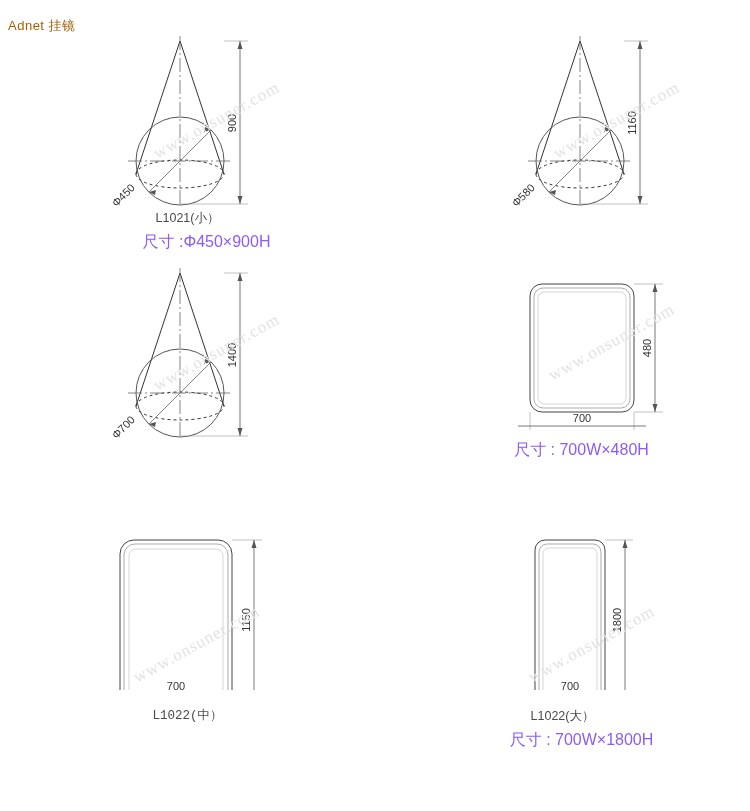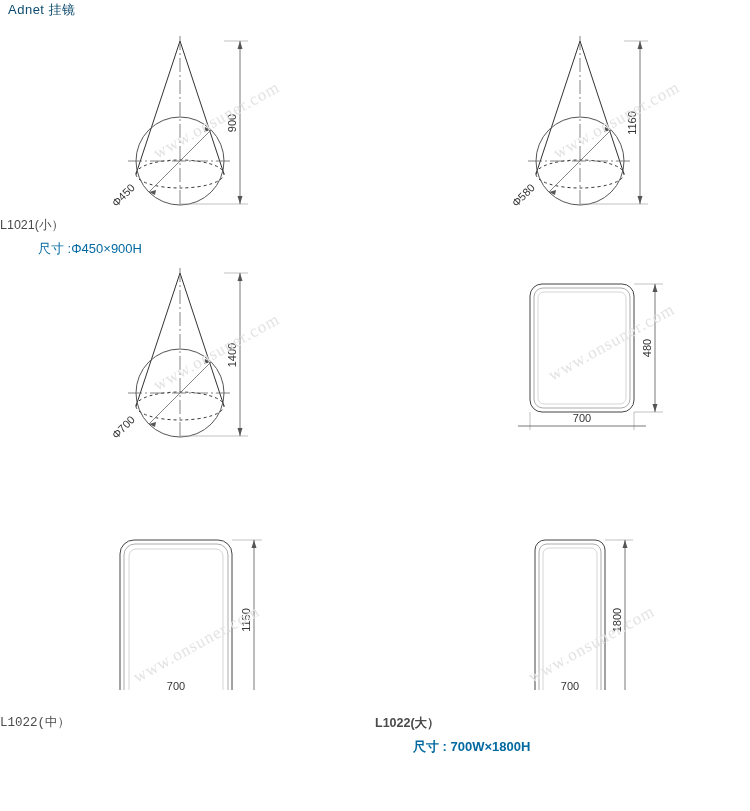--- a/index.html
+++ b/index.html
@@ -10,24 +10,24 @@
     width: 750px;
     height: 811px;
     background: #ffffff;
     font-family: "Liberation Sans", sans-serif;
     color: #333333;
     position: relative;
     overflow: hidden;
   }
   .page-header {
     position: absolute;
-    top: 0px;
+    top: 16px;
     left: 8px;
     font-size: 13px;
-    color: #0c4a6e;
+    color: #a16207;
     letter-spacing: 0.5px;
     line-height: 20px;
   }
   .grid {
     position: absolute;
     top: 26px;
     left: 0;
     width: 750px;
     height: 785px;
   }
@@ -35,35 +35,34 @@
     position: absolute;
     width: 375px;
     box-sizing: border-box;
   }
   .figure {
     position: relative;
     width: 375px;
     margin: 0 auto;
   }
   .caption {
-    text-align: left;
+    text-align: center;
     font-size: 12px;
     color: #555555;
     line-height: 24px;
-    margin-top: 7px;
   }
   .caption .name {
     display: block;
     font-size: 12.5px;
     color: #4a4a4a;
   }
   .caption .spec {
     display: block;
-    font-size: 13px;
-    color: #0369a1;
+    font-size: 16px;
+    color: #8b5cf6;
     padding-left: 38px;
   }
   svg { display: block; }
   .wm {
     position: absolute;
     font-size: 17px;
     color: #e3e3e3;
     font-family: "Liberation Serif", serif;
     letter-spacing: 1px;
     transform: rotate(-29deg);
@@ -176,20 +175,21 @@
         <path d="M280 154 l-2.5 -8 l5 0 z" fill="#555"></path>
         <text x="276" y="90" transform="rotate(-90 276 90)" text-anchor="middle" font-family="Liberation Sans, sans-serif" font-size="11" fill="#333">480</text>
 
         <path d="M155 154 L155 172 M259 154 L259 172" stroke="#999" stroke-width="0.6" fill="none"></path>
         <path d="M143 168 L271 168" stroke="#555" stroke-width="0.8" fill="none"></path>
         <text x="207" y="164" text-anchor="middle" font-family="Liberation Sans, sans-serif" font-size="11" fill="#333">700</text>
       </svg>
       <div class="wm" style="left:170px; top:110px;">www.onsuner.com</div>
     </div>
     <div class="caption">
+      <span class="spec">尺寸 : 700W×480H</span>
     </div>
   </div>
 
   <div class="cell" style="left:0px; top:464px;">
     <div class="figure">
       <svg width="375" height="200" viewBox="0 0 375 200">
         <rect x="120" y="50" width="112" height="182" rx="14" ry="14" stroke="#444" stroke-width="1" fill="none"></rect>
         <rect x="124" y="54" width="104" height="174" rx="11" ry="11" stroke="#888" stroke-width="0.7" fill="none"></rect>
         <rect x="129" y="59" width="94" height="164" rx="7" ry="7" stroke="#bbb" stroke-width="0.6" fill="none"></rect>
         <path d="M232 50 L262 50" stroke="#999" stroke-width="0.6" fill="none"></path>
@@ -212,19 +212,19 @@
         <rect x="164" y="54" width="62" height="174" rx="8" ry="8" stroke="#888" stroke-width="0.7" fill="none"></rect>
         <rect x="168" y="58" width="54" height="166" rx="6" ry="6" stroke="#bbb" stroke-width="0.6" fill="none"></rect>
         <path d="M230 50 L258 50" stroke="#999" stroke-width="0.6" fill="none"></path>
         <path d="M250 50 L250 200" stroke="#555" stroke-width="0.8" fill="none"></path>
         <path d="M250 50 l-2.5 8 l5 0 z" fill="#555"></path>
         <text x="246" y="130" transform="rotate(-90 246 130)" text-anchor="middle" font-family="Liberation Sans, sans-serif" font-size="11" fill="#333">1800</text>
         <text x="195" y="200" text-anchor="middle" font-family="Liberation Sans, sans-serif" font-size="11" fill="#333">700</text>
       </svg>
       <div class="wm" style="left:150px; top:180px;">www.onsuner.com</div>
     </div>
-    <div class="caption" style="padding-top:14px;font-weight:bold;">
+    <div class="caption" style="padding-top:14px;">
       <span class="name">L1022(大）</span>
       <span class="spec">尺寸 : 700W×1800H</span>
     </div>
   </div>
 
 </div>
 
 </body></html>

